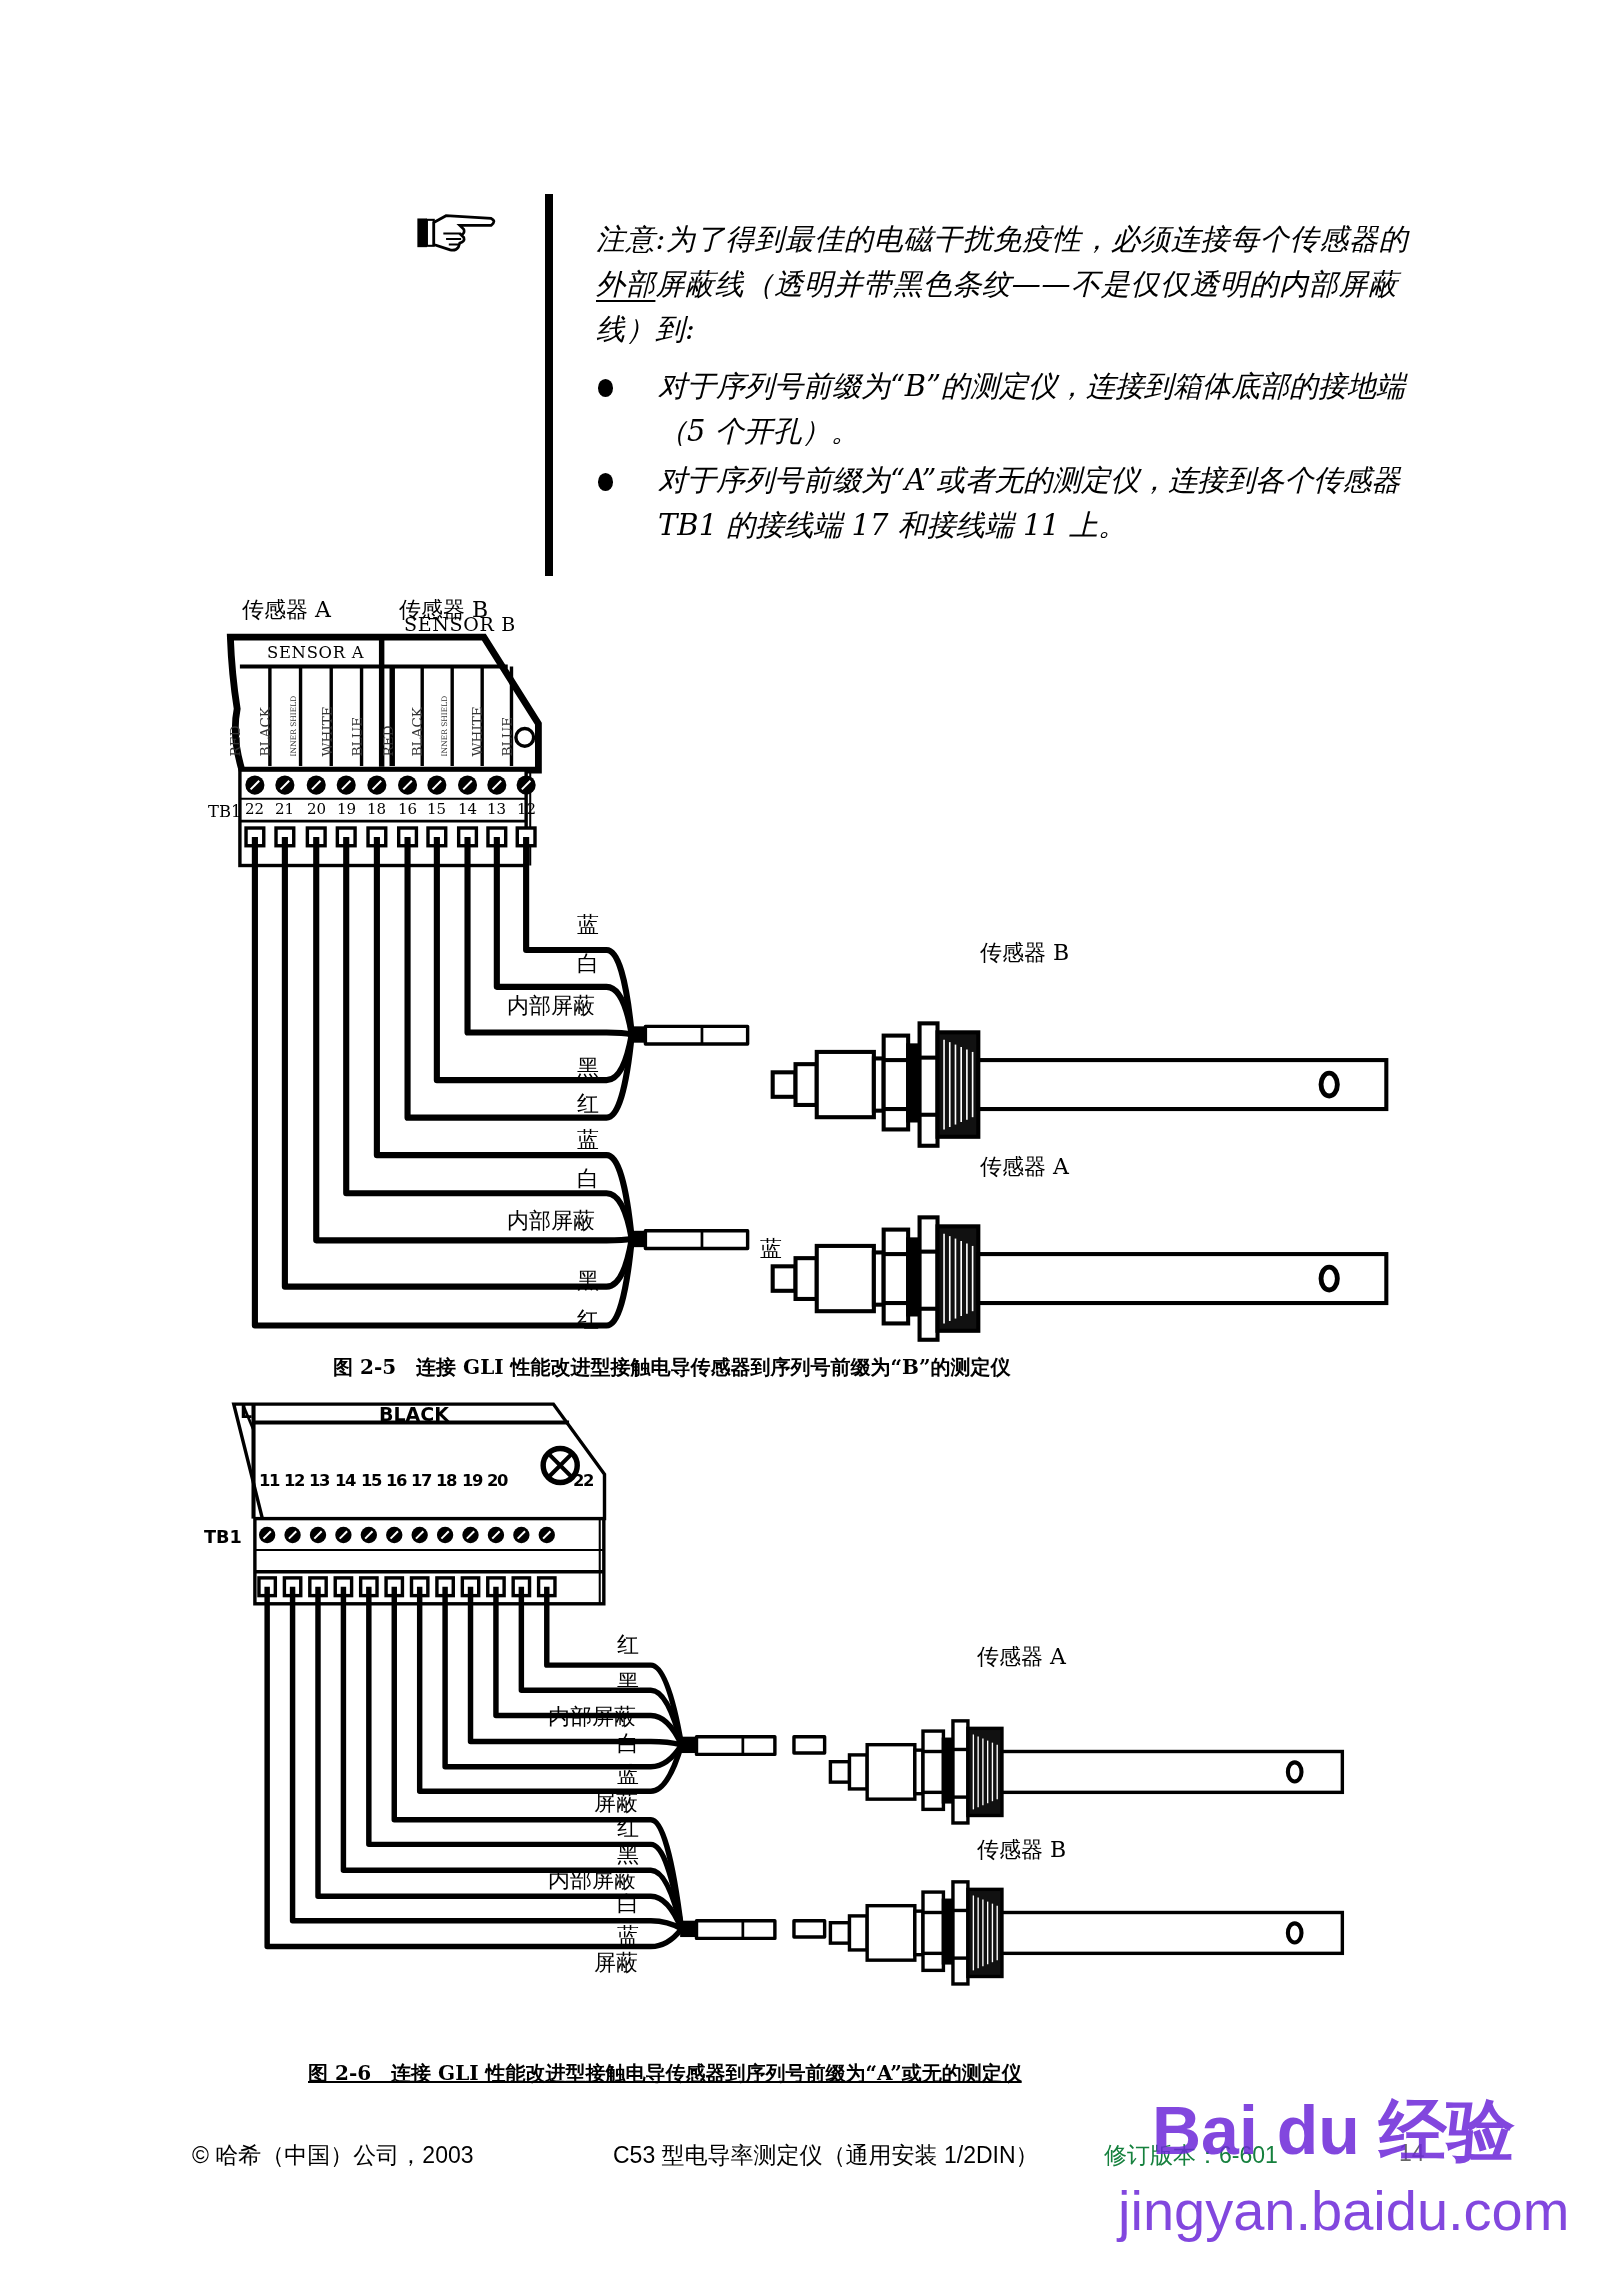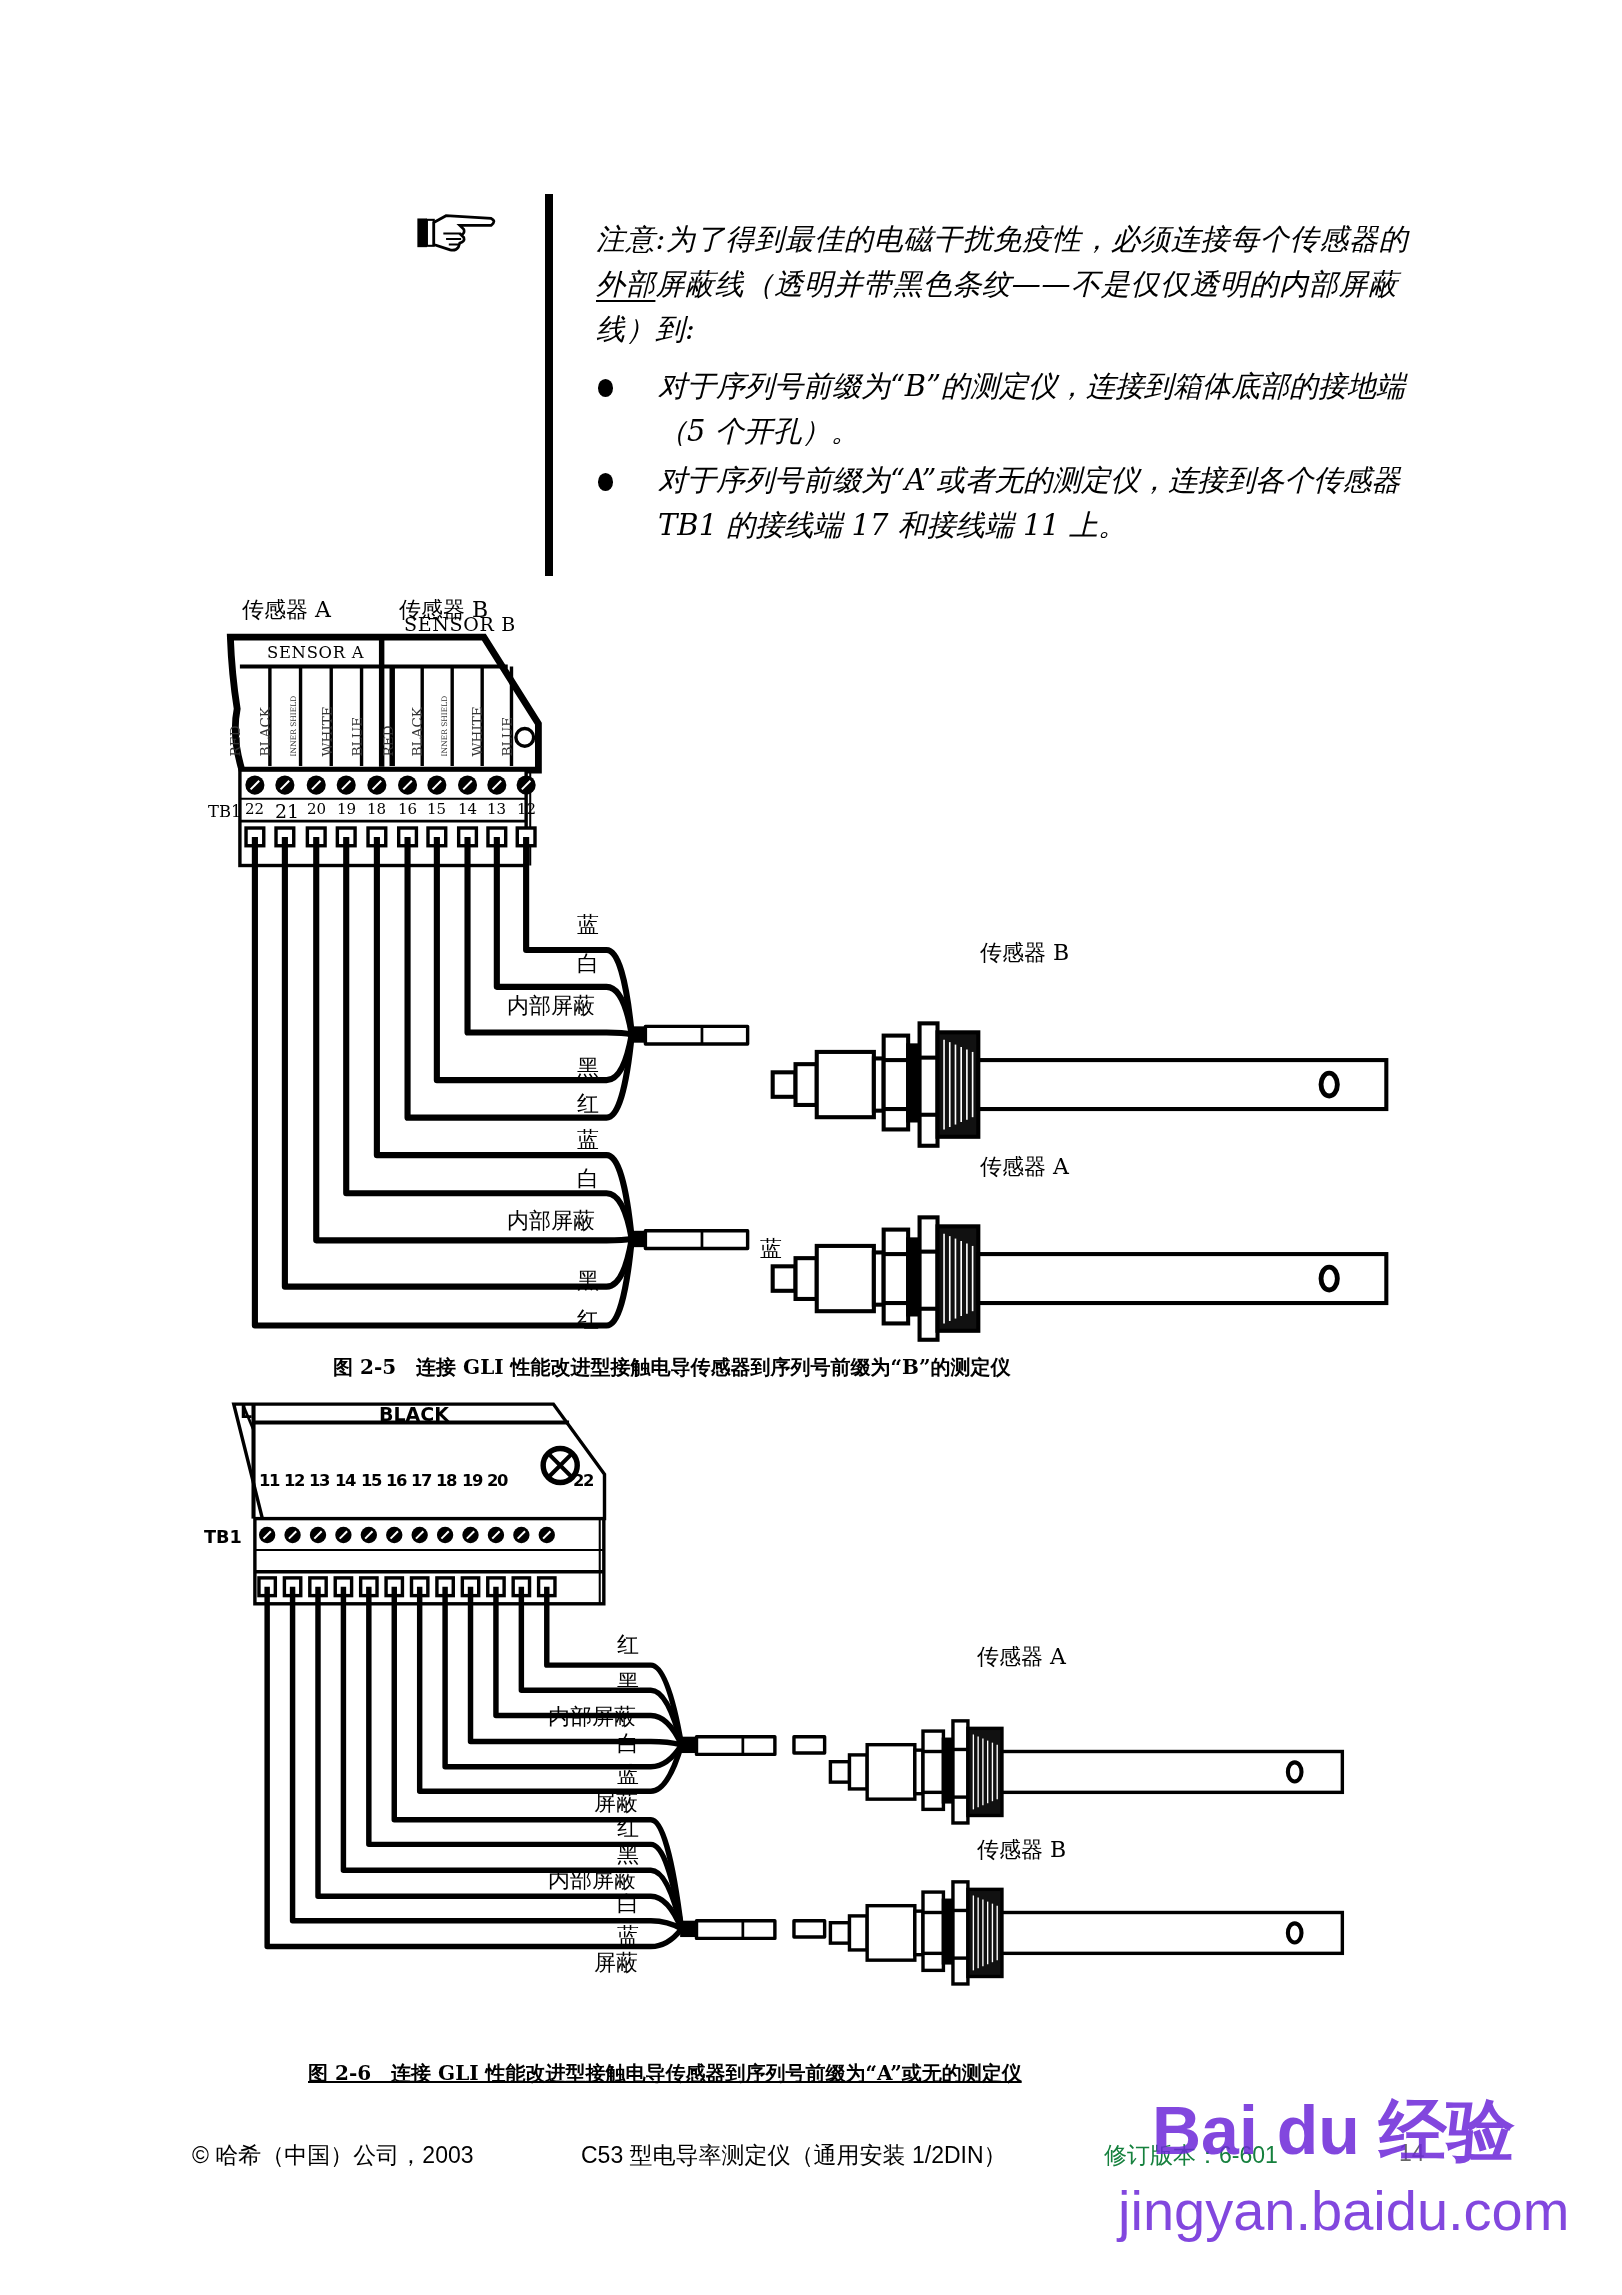--- a/index.html
+++ b/index.html
@@ -127,21 +127,21 @@
     <div class="abs lbl" style="left: 264px; top: 709px; font-size: 13.6px; transform: rotate(-90deg); transform-origin: 20.4px 27px; width: 55px; color: rgb(51, 51, 51);">BLACK</div>
     <div class="abs lbl" style="left: 296px; top: 709px; font-size: 7.5px; transform: rotate(-90deg); transform-origin: 20.4px 27px; width: 55px; color: rgb(51, 51, 51);">INNER SHIELD</div>
     <div class="abs lbl" style="left: 326px; top: 709px; font-size: 13.6px; transform: rotate(-90deg); transform-origin: 20.4px 27px; width: 55px; color: rgb(51, 51, 51);">WHITE</div>
     <div class="abs lbl" style="left: 356px; top: 709px; font-size: 13.6px; transform: rotate(-90deg); transform-origin: 20.4px 27px; width: 55px; color: rgb(51, 51, 51);">BLUE</div>
     <div class="abs lbl" style="left: 387px; top: 709px; font-size: 13.6px; transform: rotate(-90deg); transform-origin: 20.4px 27px; width: 55px; color: rgb(51, 51, 51);">RED</div>
     <div class="abs lbl" style="left: 416px; top: 709px; font-size: 13.6px; transform: rotate(-90deg); transform-origin: 20.4px 27px; width: 55px; color: rgb(51, 51, 51);">BLACK</div>
     <div class="abs lbl" style="left: 447px; top: 709px; font-size: 7.5px; transform: rotate(-90deg); transform-origin: 20.4px 27px; width: 55px; color: rgb(51, 51, 51);">INNER SHIELD</div>
     <div class="abs lbl" style="left: 476px; top: 709px; font-size: 13.6px; transform: rotate(-90deg); transform-origin: 20.4px 27px; width: 55px; color: rgb(51, 51, 51);">WHITE</div>
     <div class="abs lbl" style="left: 506px; top: 709px; font-size: 13.6px; transform: rotate(-90deg); transform-origin: 20.4px 27px; width: 55px; color: rgb(51, 51, 51);">BLUE</div>
     <div class="abs lbl" style="left: 245px; top: 800px; font-size: 15px;">22</div>
-    <div class="abs lbl" style="left: 275px; top: 800px; font-size: 19px;">21</div>
+    <div class="abs lbl" style="left: 275px; top: 800px; font-size: 15px;">21</div>
     <div class="abs lbl" style="left: 307px; top: 800px; font-size: 15px;">20</div>
     <div class="abs lbl" style="left: 337px; top: 800px; font-size: 15px;">19</div>
     <div class="abs lbl" style="left: 367px; top: 800px; font-size: 15px;">18</div>
     <div class="abs lbl" style="left: 398px; top: 800px; font-size: 15px;">16</div>
     <div class="abs lbl" style="left: 427px; top: 800px; font-size: 15px;">15</div>
     <div class="abs lbl" style="left: 458px; top: 800px; font-size: 15px;">14</div>
     <div class="abs lbl" style="left: 487px; top: 800px; font-size: 15px;">13</div>
     <div class="abs lbl" style="left: 517px; top: 800px; font-size: 15px;">12</div>
   </div>
 
@@ -367,19 +367,19 @@
       <rect x="270" y="130" width="500" height="60"></rect>
       <ellipse cx="700" cy="160" rx="10" ry="14" stroke-width="6"></ellipse>
     </g>
   </svg>
 <div class="abs lbl" style="left:977px;top:1642px;">传感器 A</div>
 <div class="abs lbl" style="left:977px;top:1835px;">传感器 B</div>
 
 <div class="abs caption" style="left:308px;top:2060px;text-decoration:underline;">图 2-6　连接 GLI 性能改进型接触电导传感器到序列号前缀为“A”或无的测定仪</div>
 
 <div class="abs footer" style="left:192px;">© 哈希（中国）公司，2003</div>
-<div class="abs footer" style="left:581px;">C53 型电导率测定仪（通用安装 1/2DIN）</div>
+<div class="abs footer" style="left:613px;">C53 型电导率测定仪（通用安装 1/2DIN）</div>
 <div class="abs footer" style="left:1104px;color:#15803d;">修订版本：6-601</div>
 <div class="abs footer" style="left:1399px;color:#666;">14</div>
 
 <div class="abs watermark" style="left:1152px;top:2086px;font-size:68px;">Bai du 经验</div>
 <div class="abs watermark" style="left:1118px;top:2178px;font-size:56px;font-weight:normal;">jingyan.baidu.com</div>
 
 
 </body></html>

